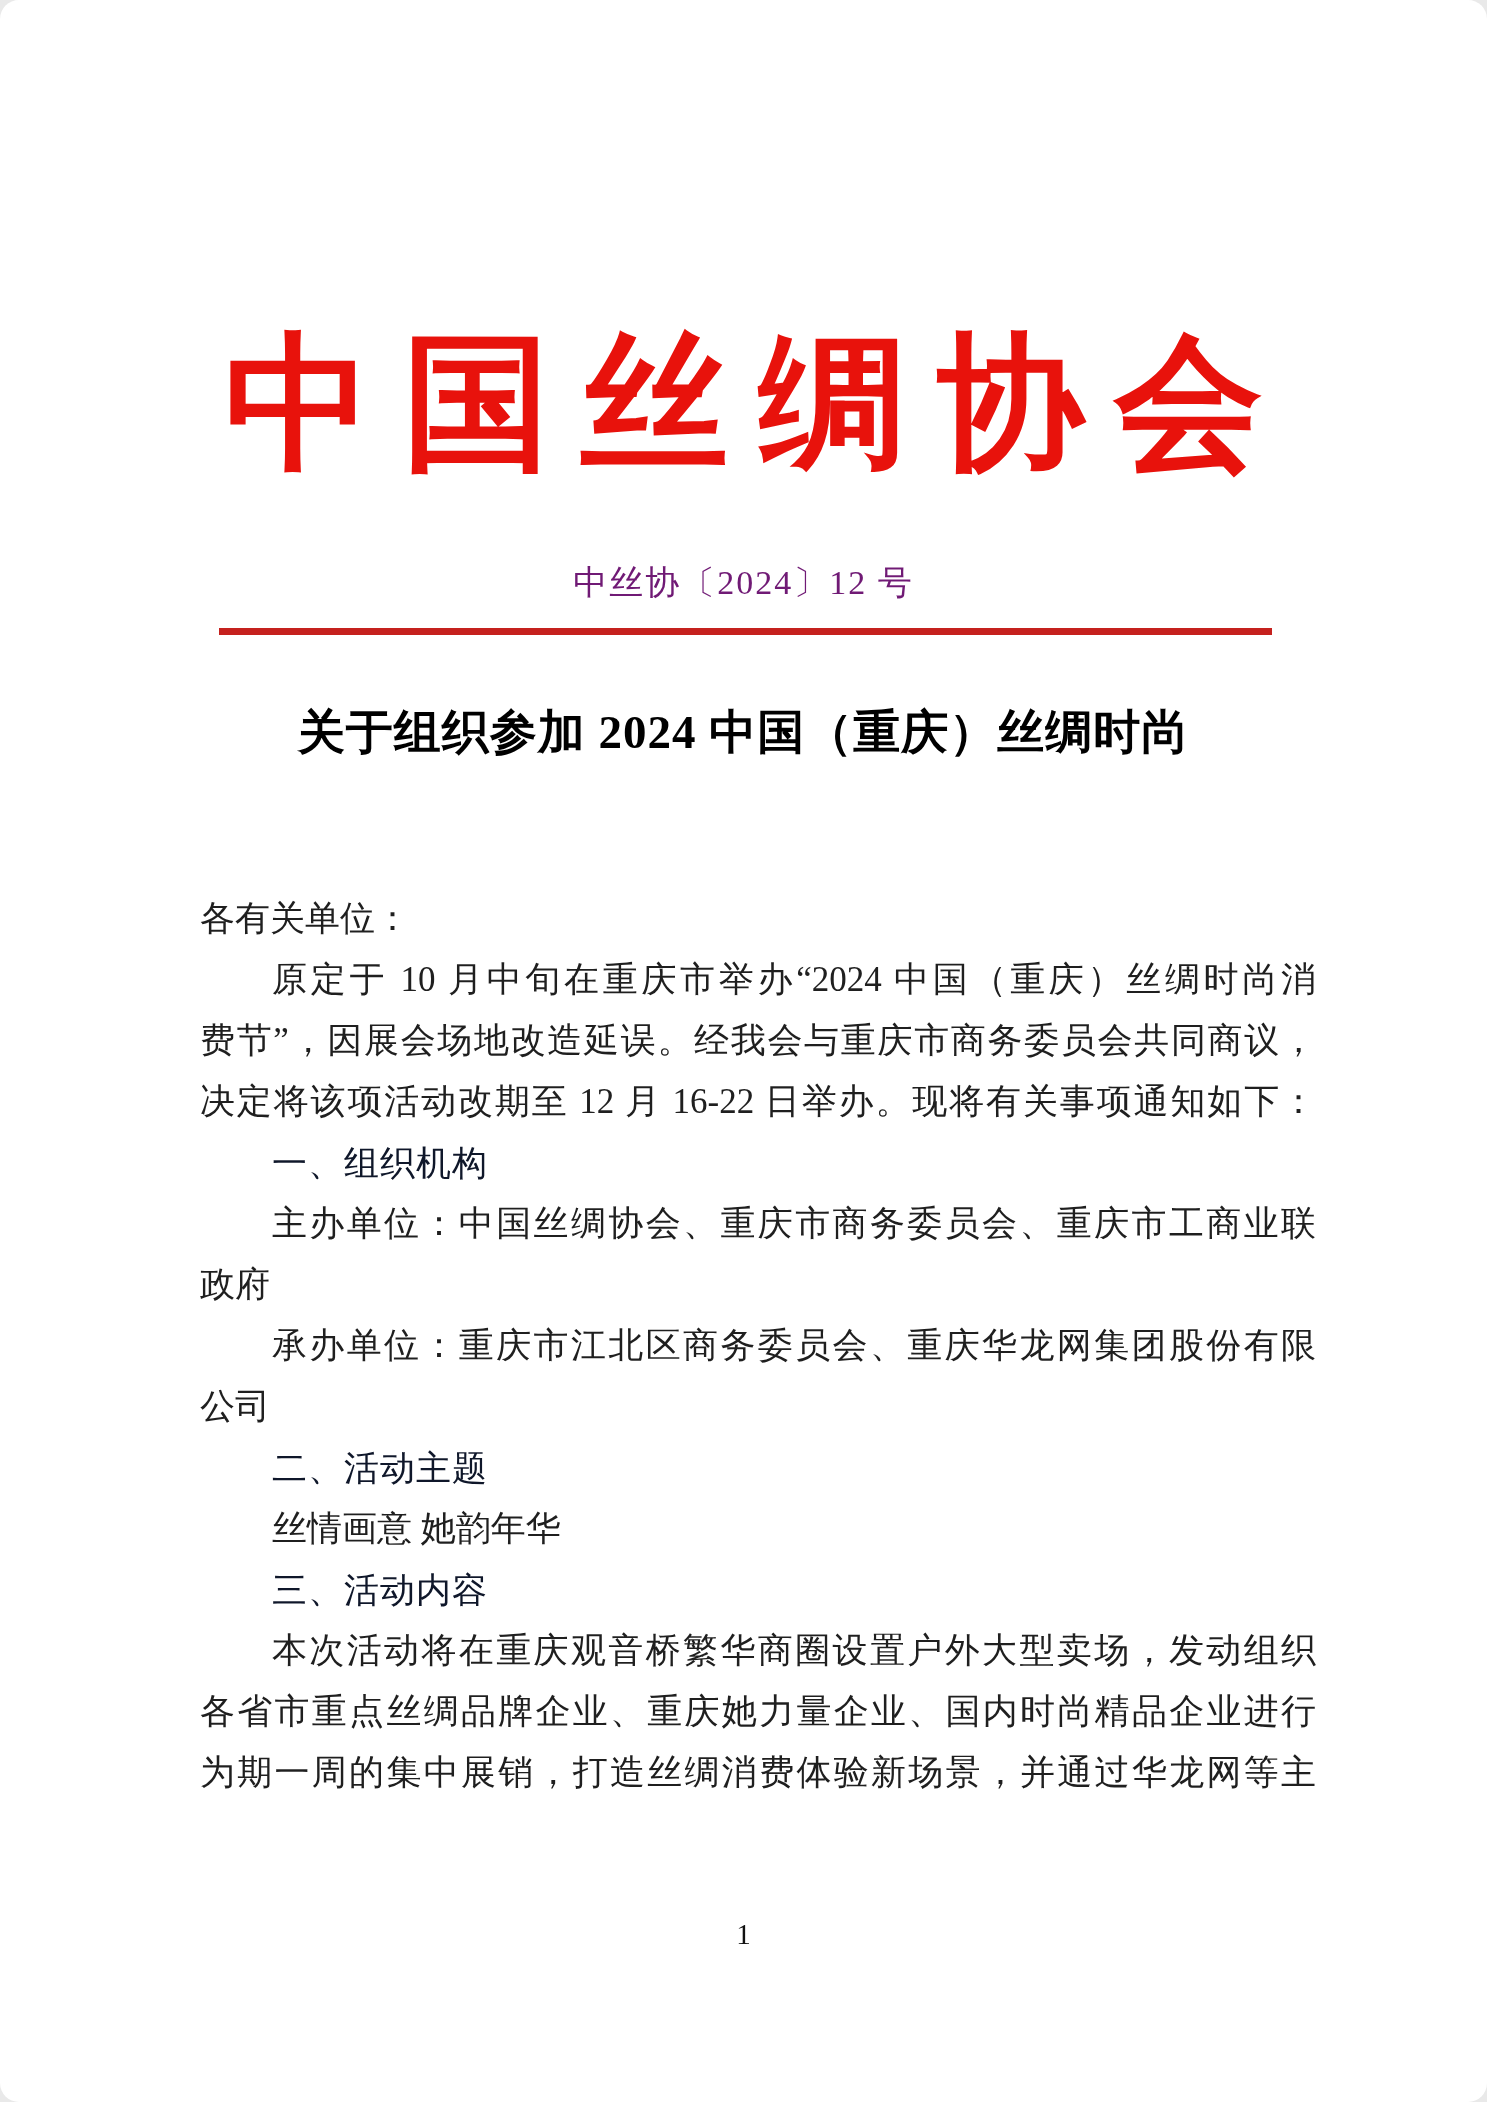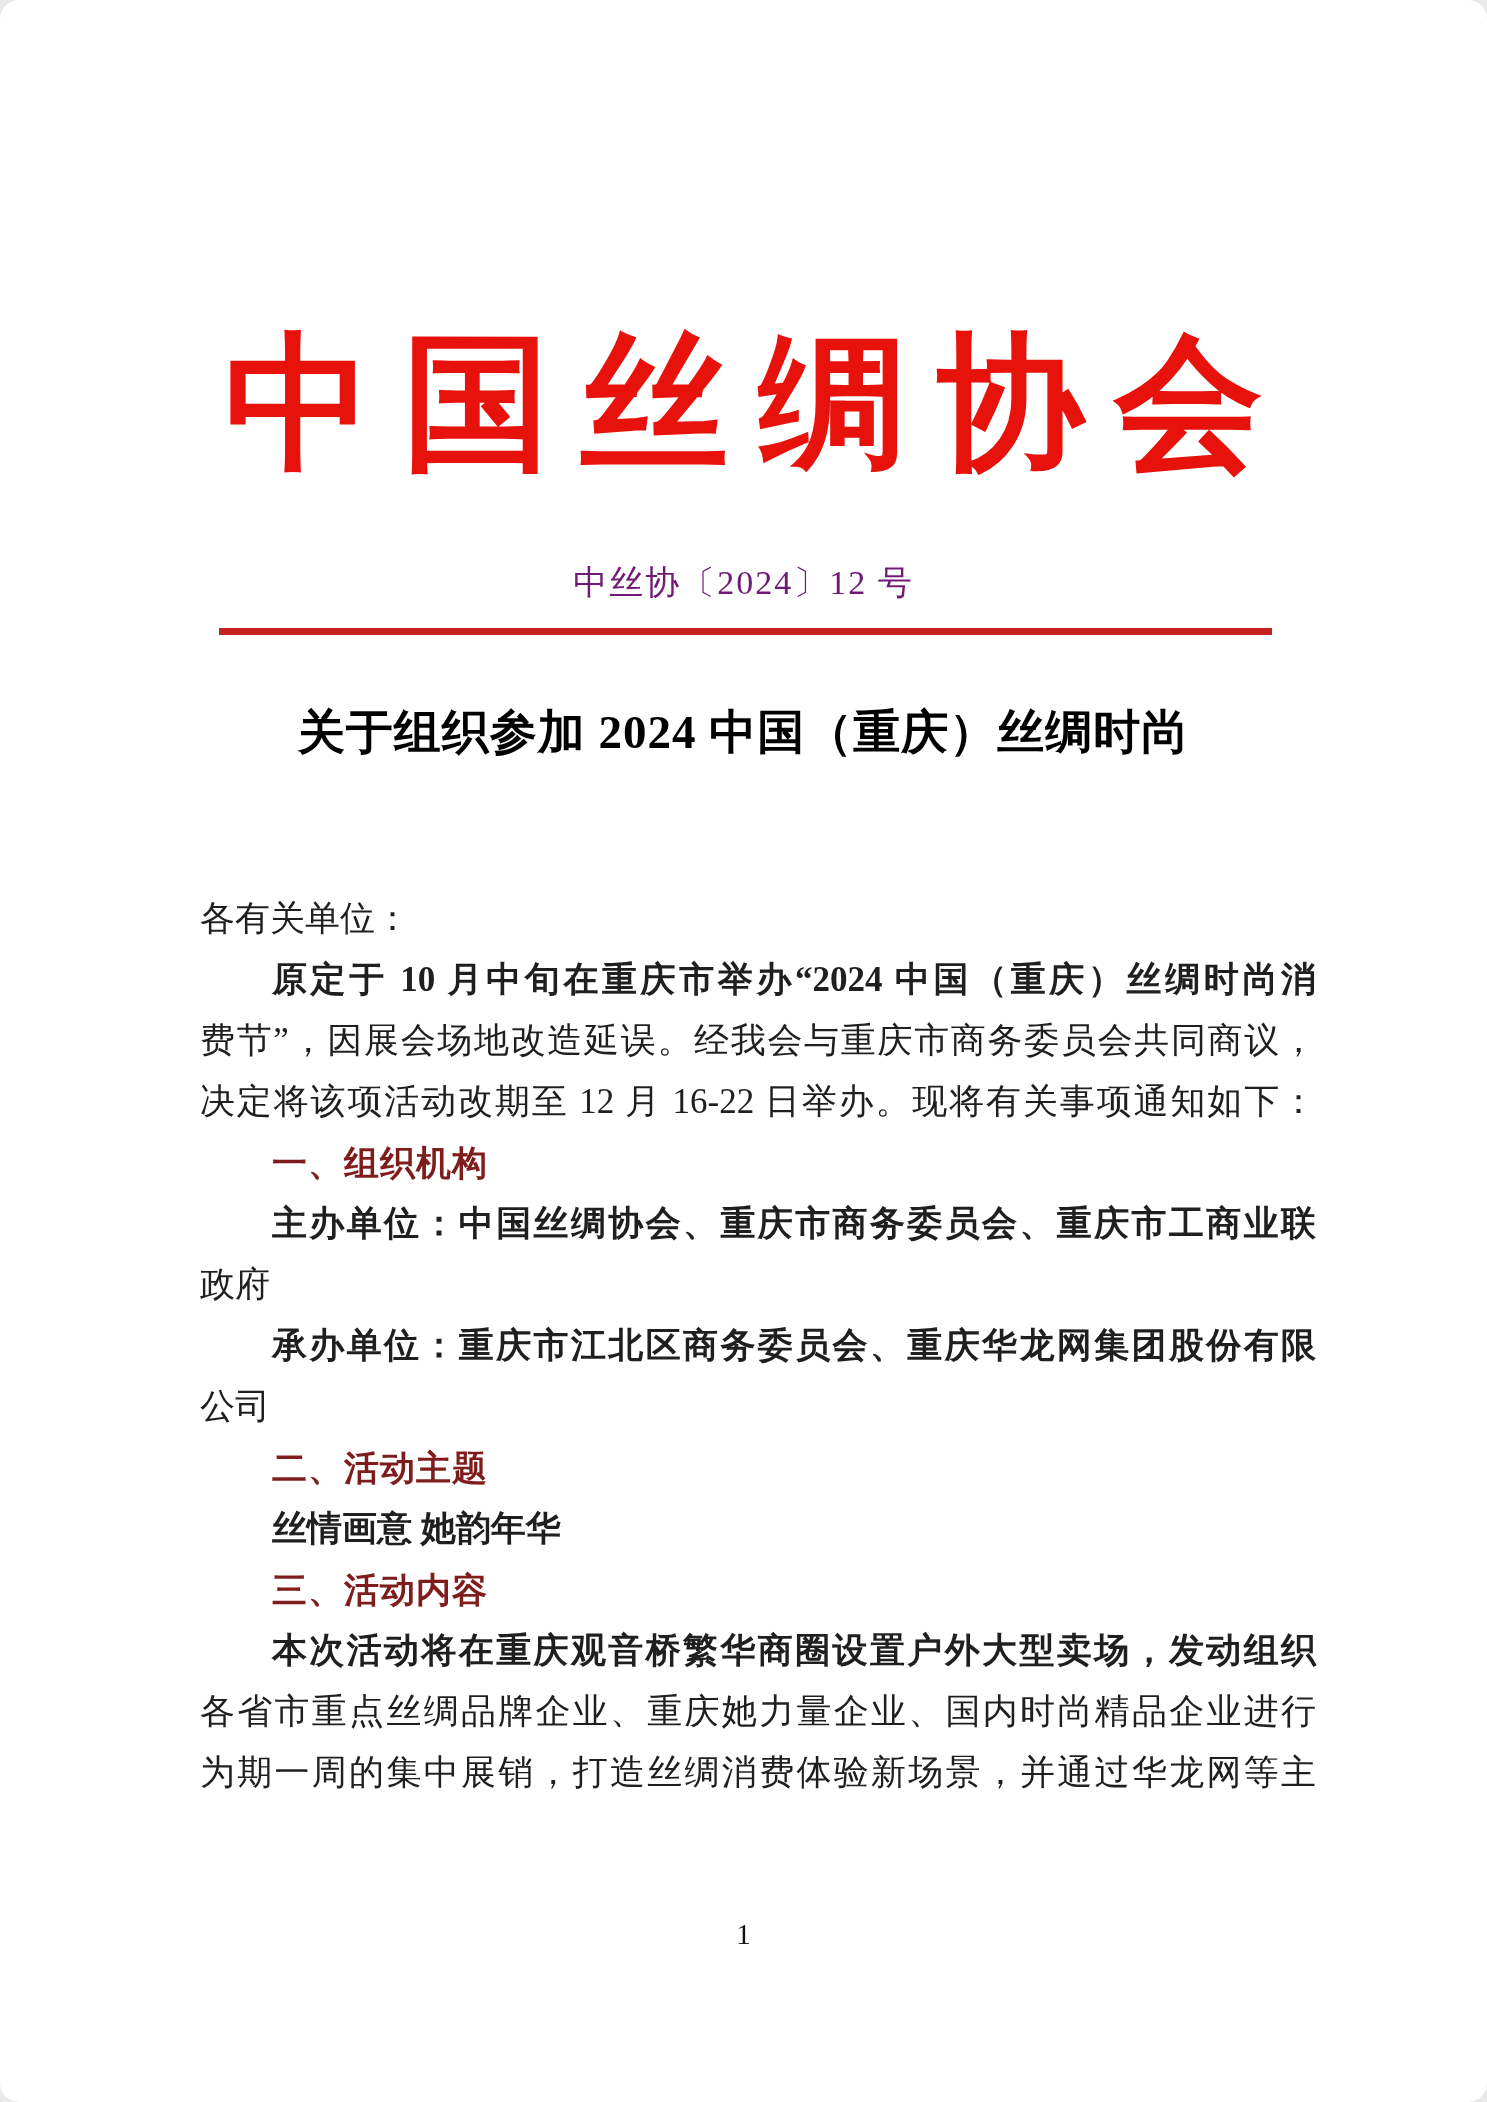--- a/index.html
+++ b/index.html
@@ -79,30 +79,29 @@
     font-size: 35px;
     color: #1f1f1f;
   }
   .body-text .line {
     height: 61px;
     line-height: 61px;
     white-space: pre-wrap;
   }
   .body-text .line.indent {
     text-indent: 72px;
-    font-weight: bold;
   }
   .body-text .line.full {
     text-align: justify;
     text-align-last: justify;
   }
   .body-text .line.heading {
     font-family: "Liberation Sans", "DejaVu Sans", sans-serif;
-    font-weight: 700;
-    color: #7f1d1d;
+    font-weight: 400;
+    color: #0f172a;
     letter-spacing: 1px;
   }
 
   
   .page-number {
     position: absolute;
     top: 1917px;
     left: 0;
     width: 100%;
     text-align: center;

